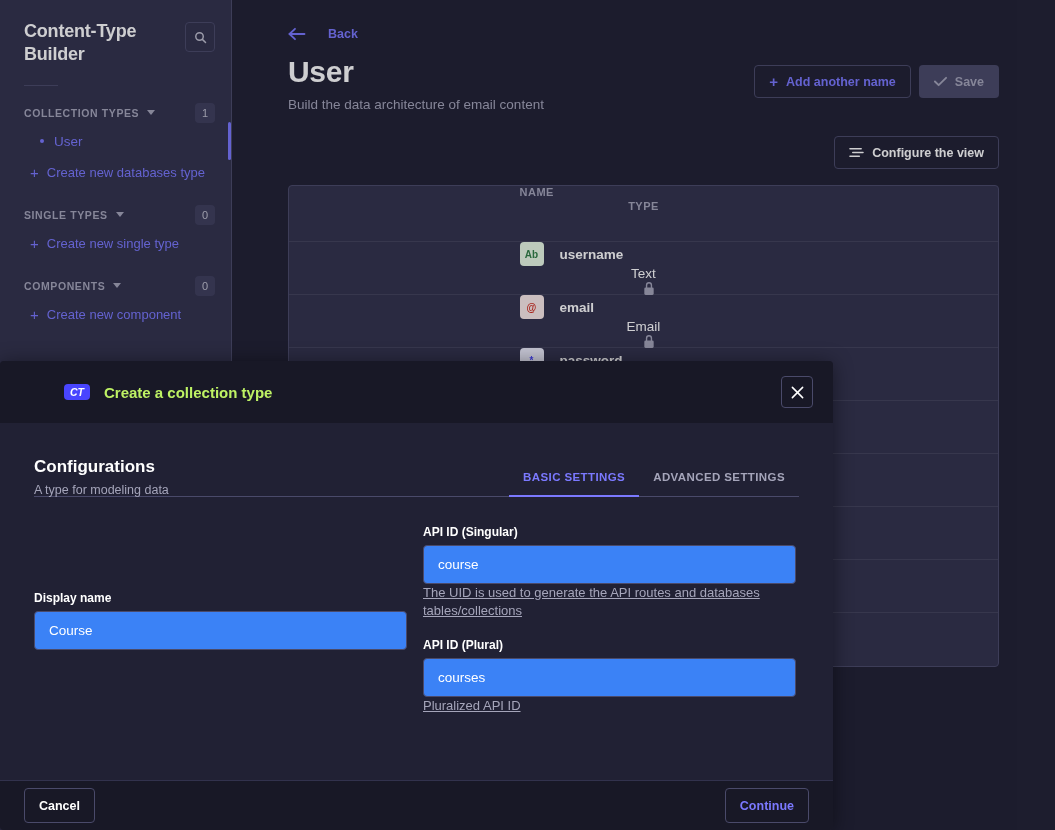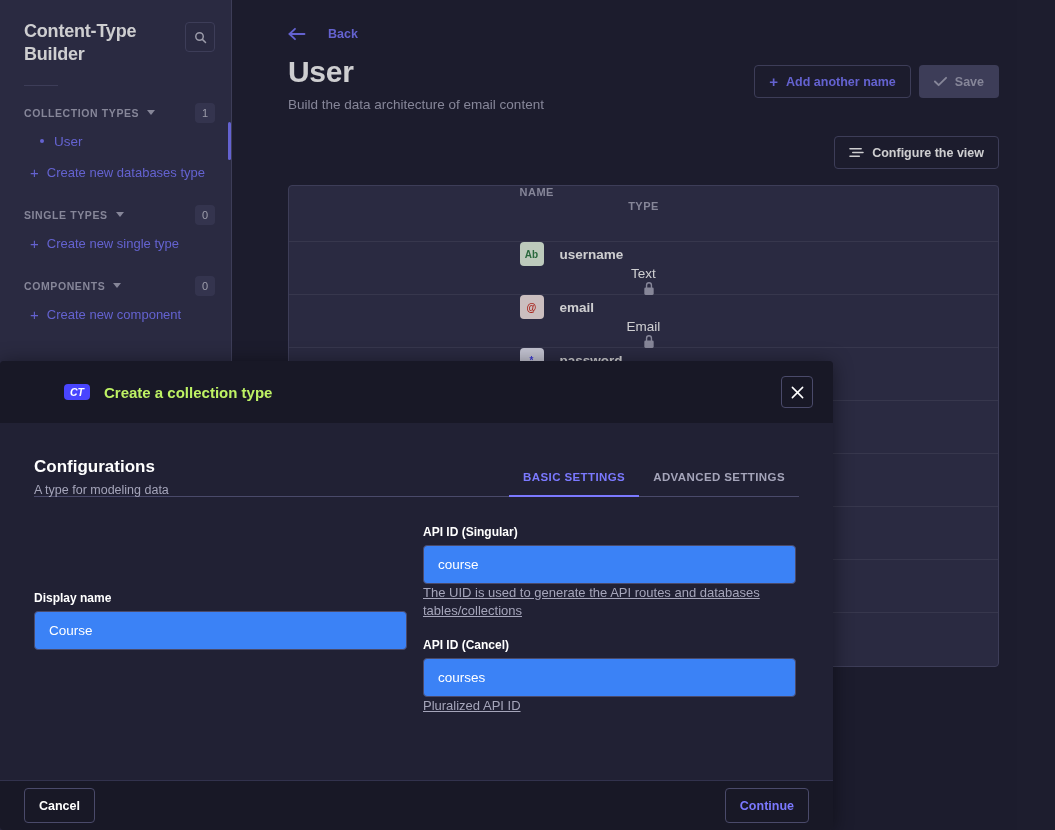--- a/index.html
+++ b/index.html
@@ -406,21 +406,21 @@
             <input class="finput" type="text" value="Course" placeholder="" style="">
           </div>
         </div>
         <div class="form-col">
           <div class="fgroup">
             <label class="flabel">API ID (Singular)</label>
             <input class="finput" type="text" value="course" style="">
             <div class="fhint">The UID is used to generate the API routes and databases tables/collections</div>
           </div>
           <div class="fgroup">
-            <label class="flabel">API ID (Cancel)</label>
+            <label class="flabel">API ID (Plural)</label>
             <input class="finput" type="text" value="courses" style="">
             <div class="fhint">Pluralized API ID</div>
           </div>
         </div>
       </div>
     </div>
 
     <div class="modal-foot">
       <div class="btn btn-cancel">Cancel</div>
       <div class="btn btn-continue">Continue</div>

